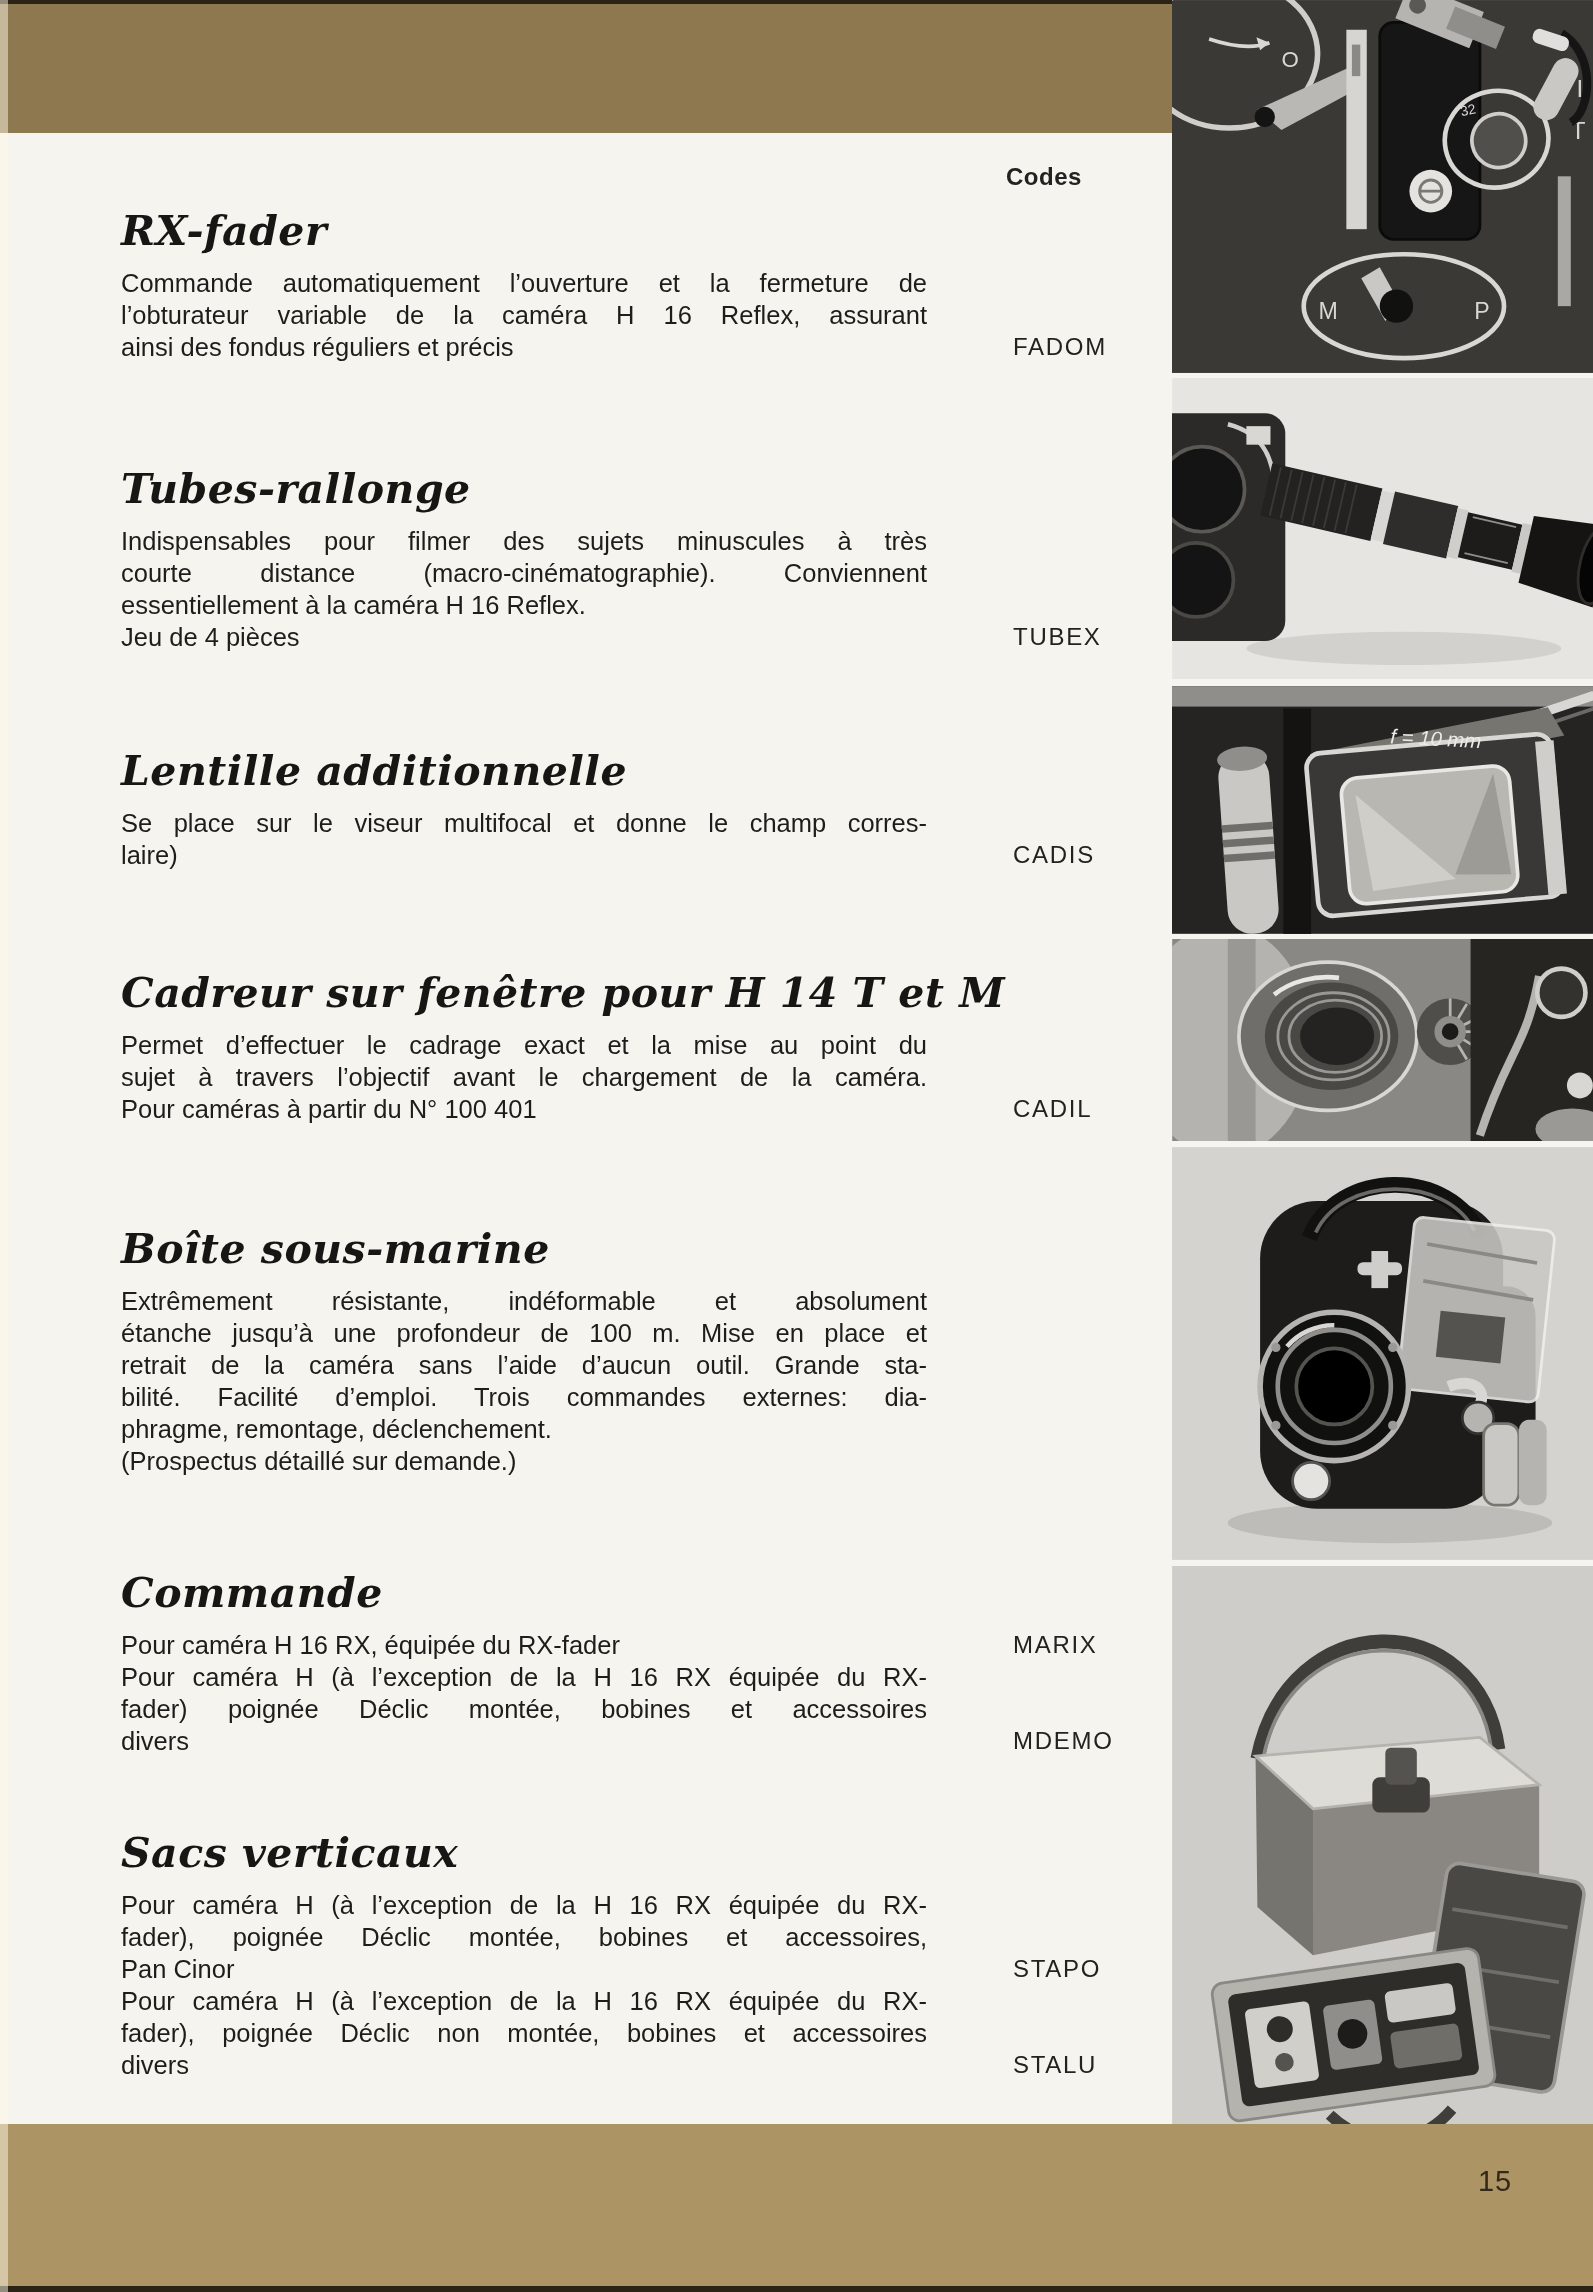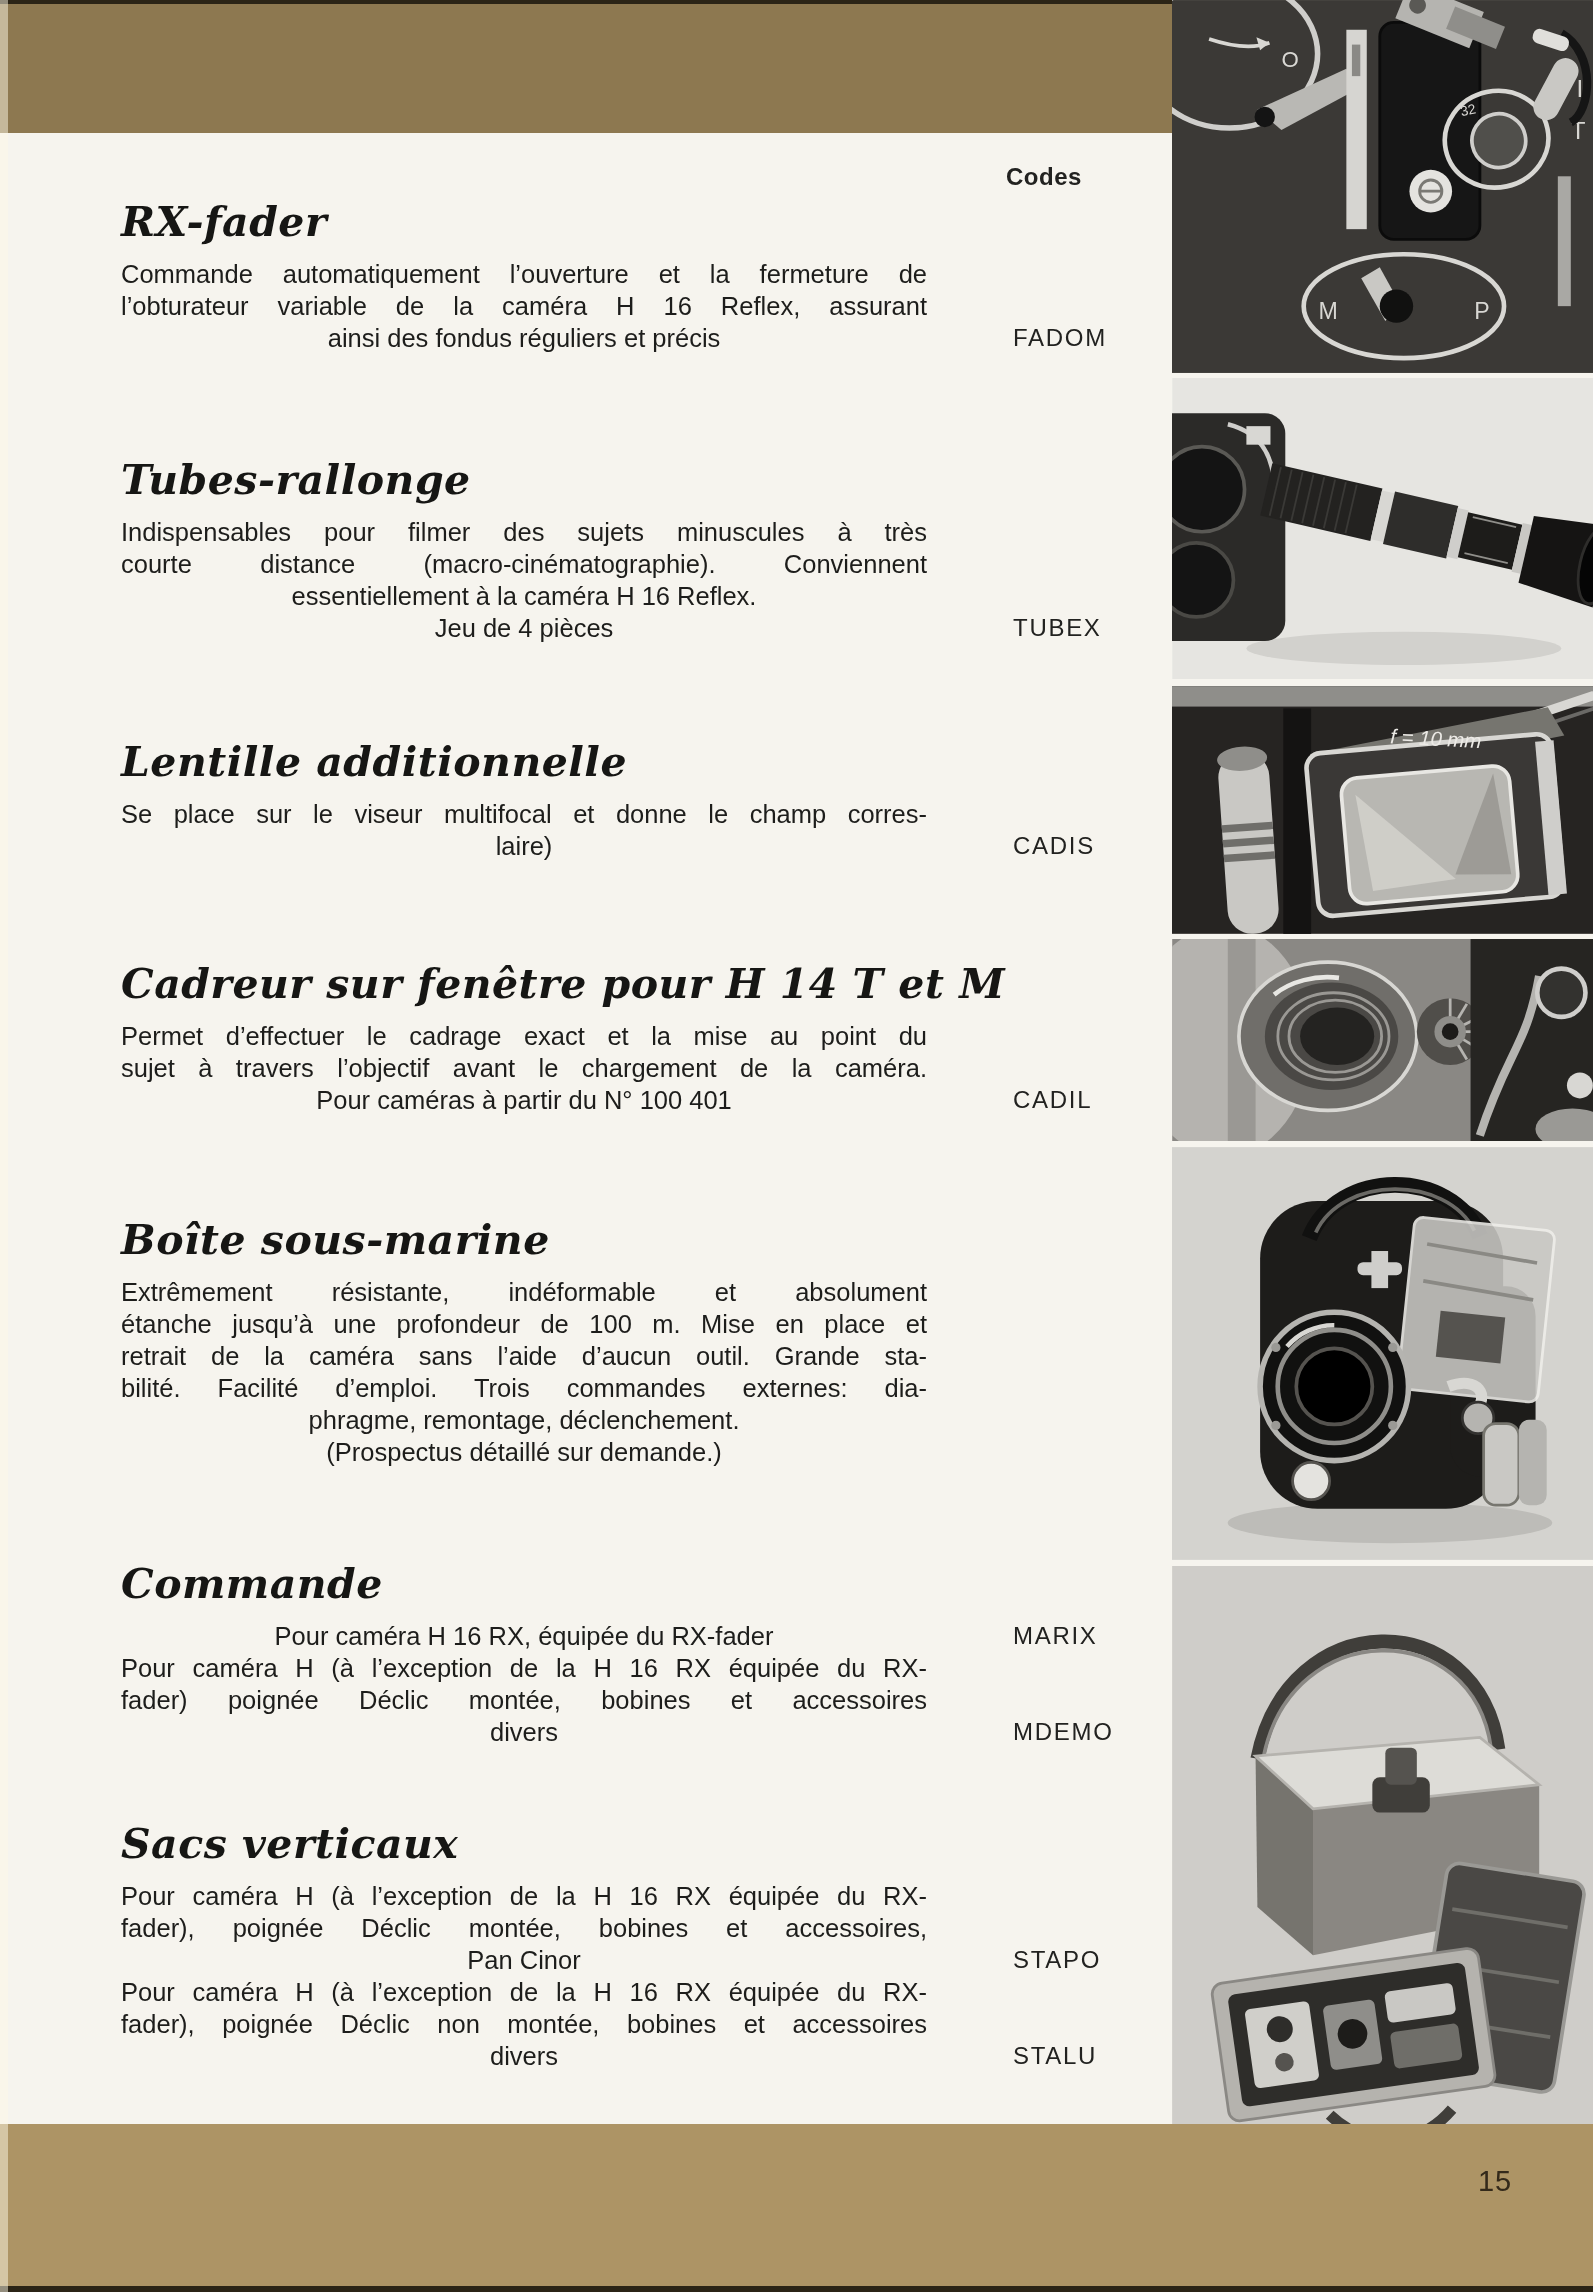--- a/index.html
+++ b/index.html
@@ -8,36 +8,36 @@
     background:#f6f4ee;
     font-family:"Liberation Sans","DejaVu Sans",sans-serif;
     color:#1d1d1b;
   }
   .edge-top{position:absolute;left:0;top:0;width:1172px;height:3.7px;background:#2b2416;}
   .band-top{position:absolute;left:0;top:3.7px;width:1172px;height:129px;background:#8d7850;}
   .band-bottom{position:absolute;left:0;top:2124px;width:1594px;height:168px;background:#ad9465;}
   .edge-bottom{position:absolute;left:0;top:2286px;width:1594px;height:6.5px;background:#2b2416;}
   .edge-left{position:absolute;left:0;top:0;width:8.3px;height:2292px;background:rgba(253,247,230,0.50);}
 
-  .content{position:absolute;left:121px;top:138px;width:1020px;padding-top:62px;}
+  .content{position:absolute;left:121px;top:147px;width:1020px;padding-top:62px;}
   .section{margin-top:0;}
   .section:nth-child(2){margin-top:104px;}
   .section:nth-child(3){margin-top:96px;}
   .section:nth-child(4){margin-top:100px;}
   .section:nth-child(5){margin-top:102px;}
   .section:nth-child(6){margin-top:94px;}
   .section:nth-child(7){margin-top:74px;}
   .h{
     font-family:"DejaVu Serif","Liberation Serif",serif;
     font-style:italic;font-weight:bold;
     font-size:41px;line-height:45px;letter-spacing:0.5px;
     margin-bottom:13px;color:#161614;
   }
   .row{display:flex;width:1020px;gap:44px;}
-  .txt{width:844px;font-size:25.5px;line-height:32px;text-align:center;}
+  .txt{width:844px;font-size:25.5px;line-height:32px;}
   .just{text-align:justify;text-align-last:justify;}
   .code{
     width:134px;padding-left:42px;font-size:24px;line-height:32px;
     letter-spacing:1.7px;color:#222220;white-space:nowrap;
   }
   .codes-header{
     position:absolute;left:1006px;top:163px;font-size:24px;letter-spacing:0.5px;color:#222220;font-weight:bold;
   }
   .photos{position:absolute;left:1172px;top:0;width:422px;height:2292px;}
   .photo{position:absolute;left:0;width:422px;overflow:hidden;}

